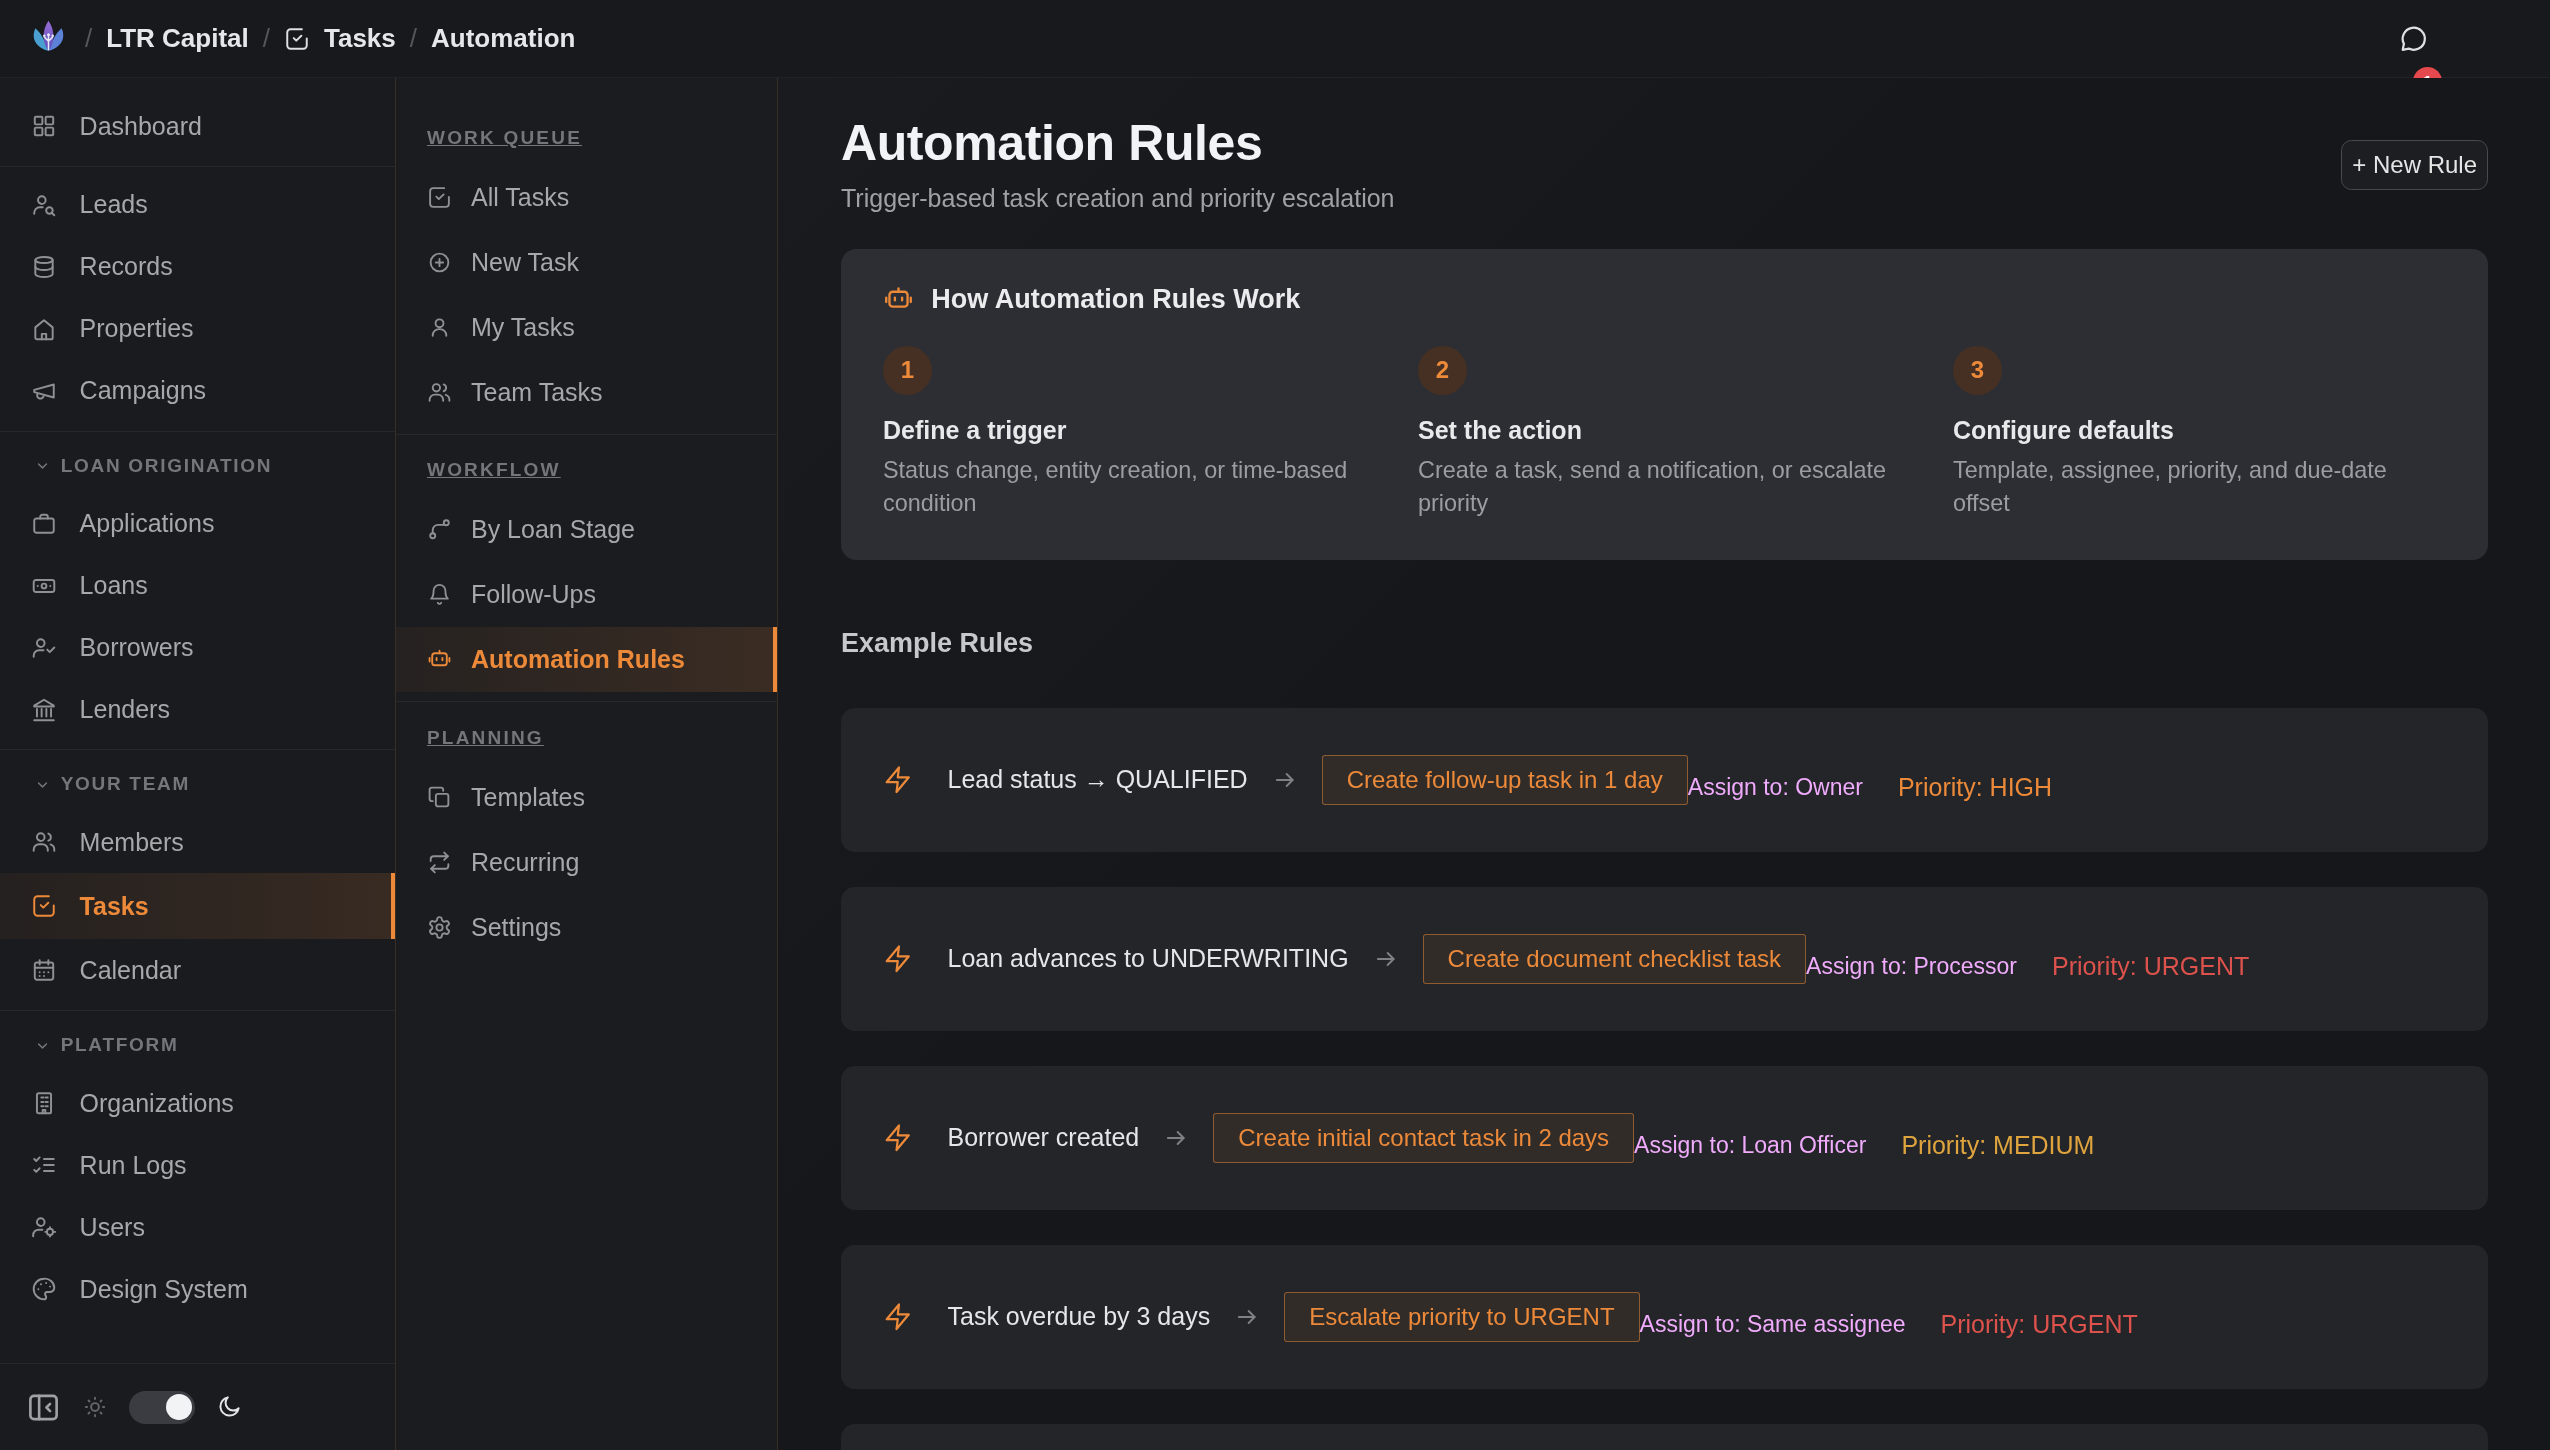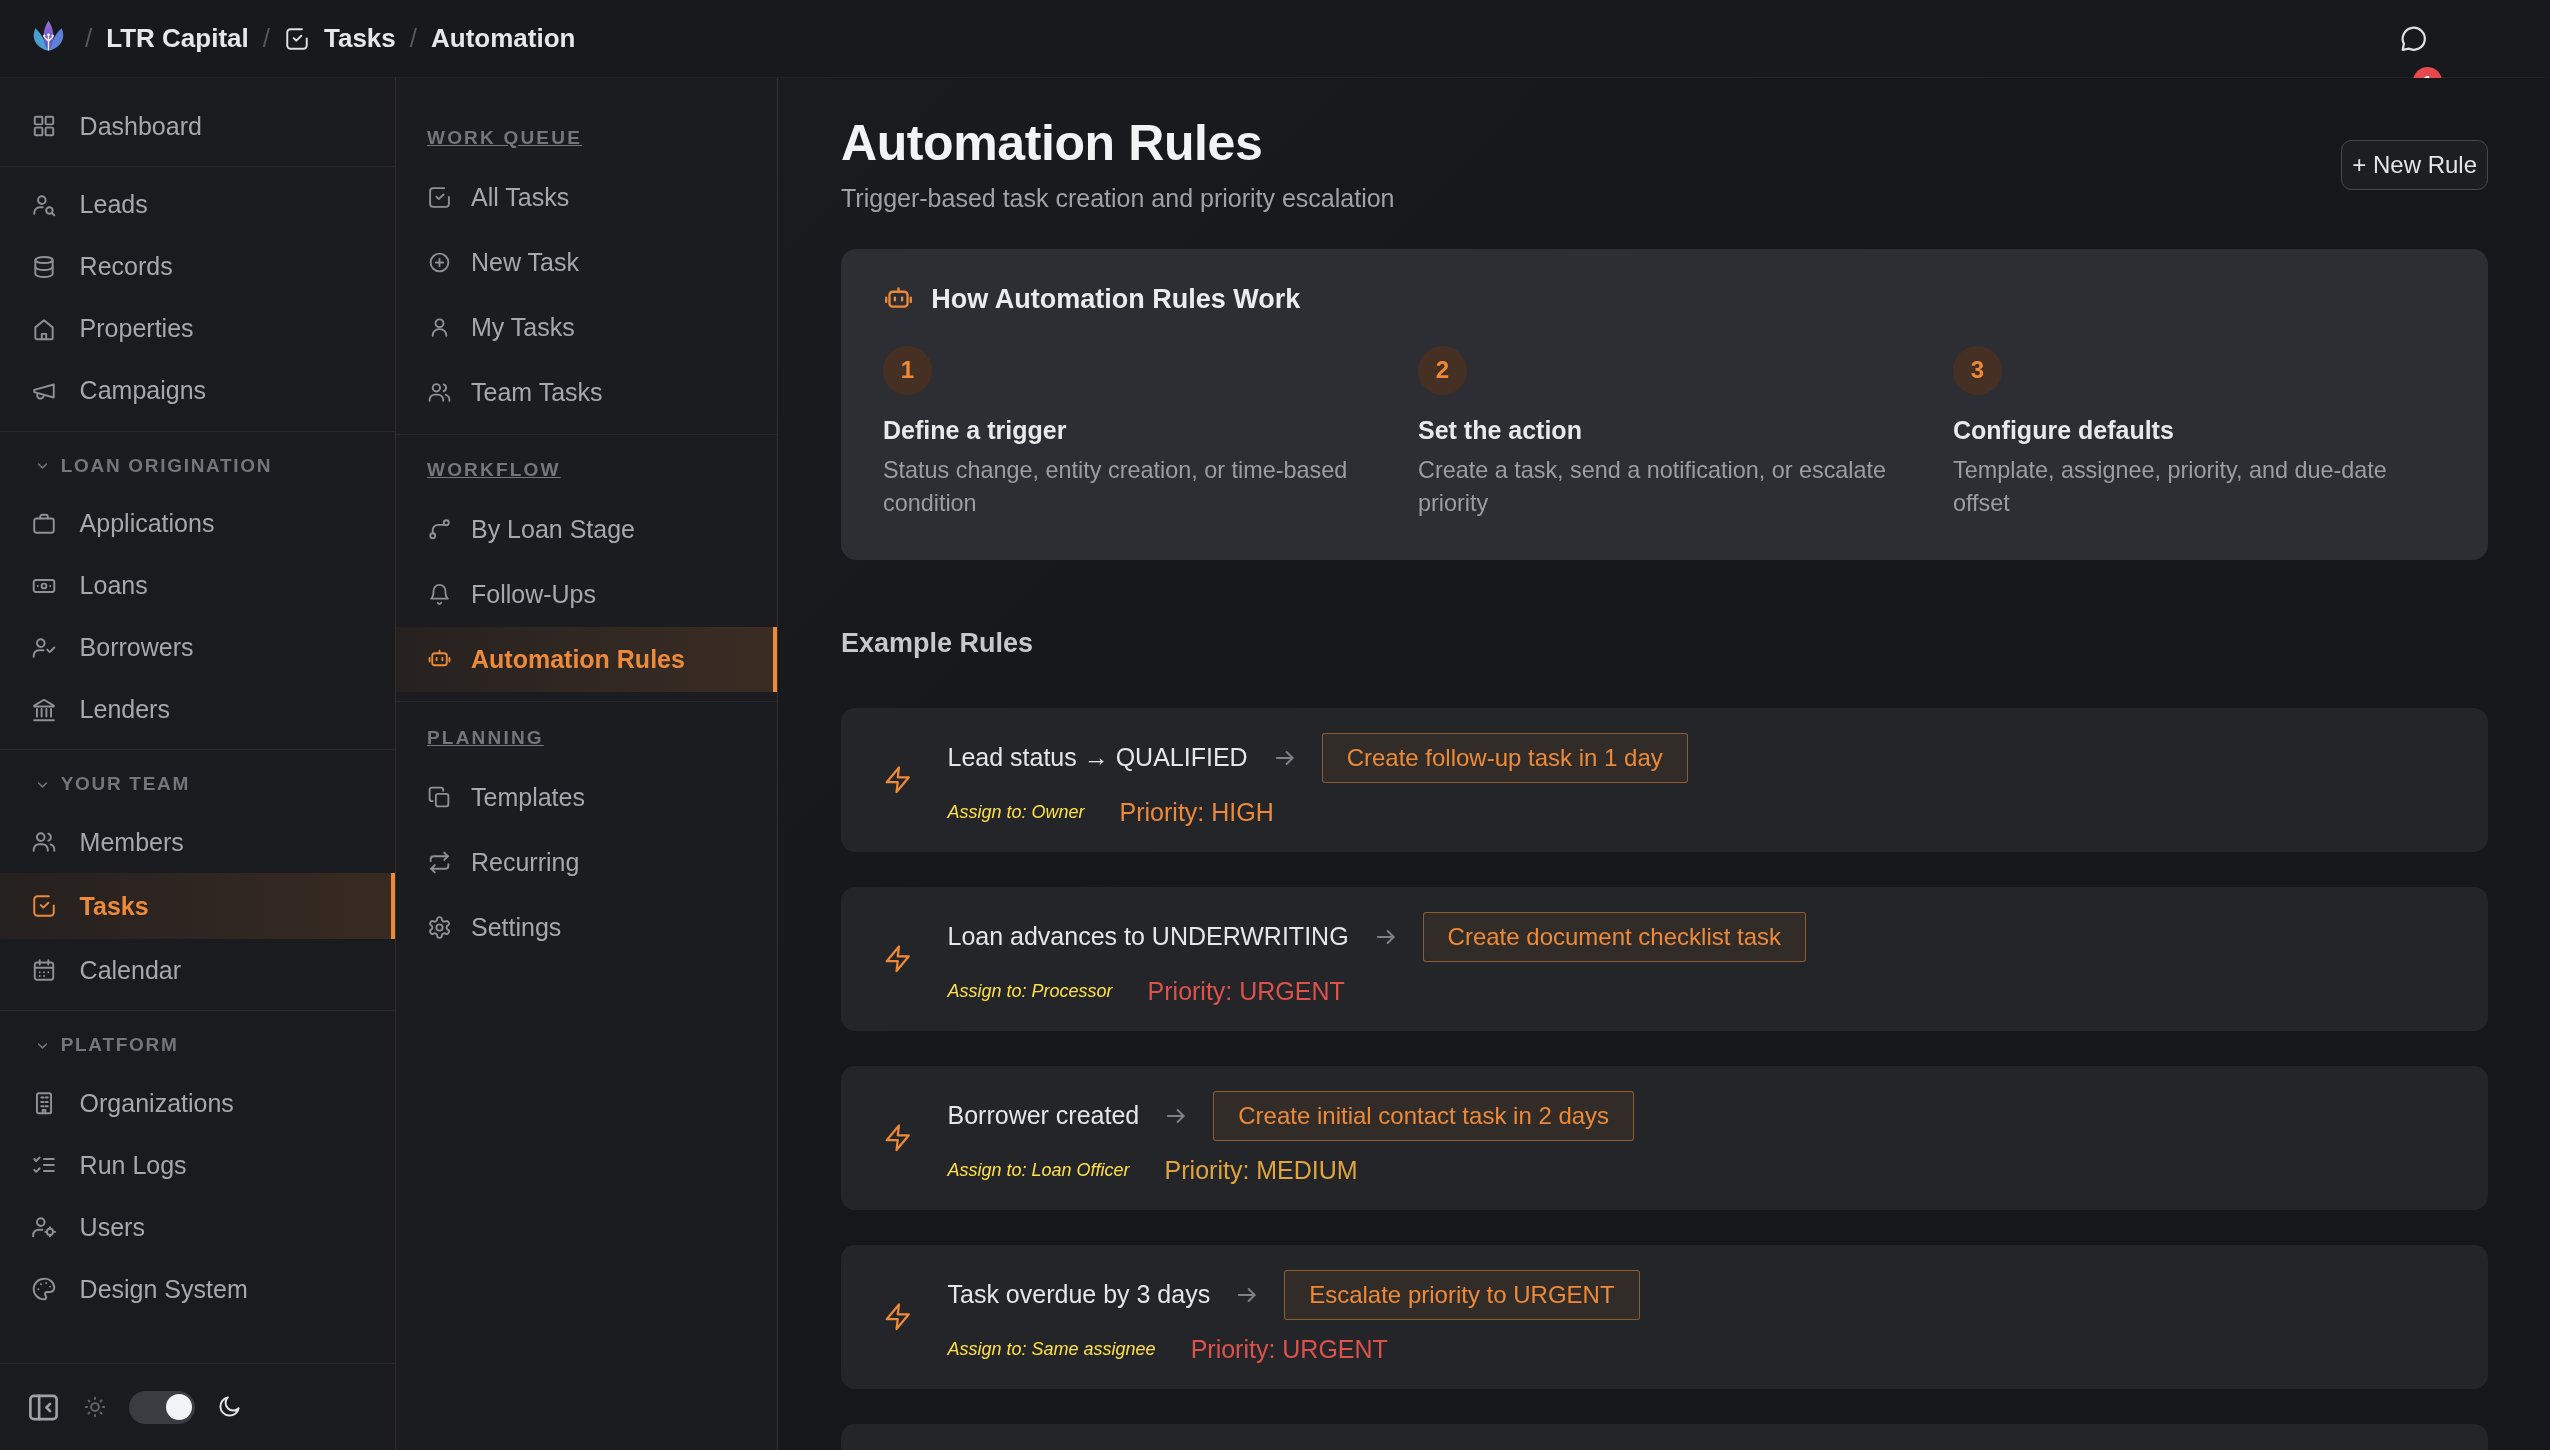--- a/index.html
+++ b/index.html
@@ -98,28 +98,28 @@
   .steps{display:grid;grid-template-columns:1fr 1fr 1fr;gap:42px;margin-top:31px;}
   .step-num{width:49px;height:49px;border-radius:50%;background:#453023;color:var(--accent);
     font-size:24px;font-weight:700;display:flex;align-items:center;justify-content:center;}
   .step-title{margin-top:21px;font-size:25px;line-height:28px;font-weight:700;color:#e8e9eb;}
   .step-desc{margin-top:10.4px;font-size:23.4px;line-height:33px;color:#9b9da2;max-width:520px;}
 
   .examples-h{margin-top:68px;font-size:27px;font-weight:700;color:#c6c8cc;}
   .rules{margin-top:49px;display:flex;flex-direction:column;gap:35px;}
   .rule-card{height:144px;background:var(--rule-bg);border-radius:14px;display:flex;align-items:center;gap:35px;padding:0 42px;}
   .rule-zap{width:29.5px;height:29.5px;color:var(--accent);flex:0 0 auto;}
-  .rule-body{display:flex;flex-direction:column;}
+  .rule-body{display:flex;flex-direction:row;}
   .rule-row1{display:flex;align-items:center;}
   .rule-trigger{font-size:25px;color:#e5e6e8;font-weight:500;}
   .rule-arrow{width:26px;height:26px;color:#7f8187;margin:0 24px;flex:0 0 auto;}
   .rule-action{height:50px;padding:0 24px;border-radius:3px;background:rgba(237,138,58,.07);
     border:1.7px solid var(--accent-border);color:var(--accent);font-size:24px;font-family:inherit;cursor:pointer;}
   .rule-row2{margin-top:15.6px;display:flex;align-items:center;}
-  .rule-assign{font-size:18px;color:#fde047;font-style:italic;}
+  .rule-assign{font-size:23px;color:#f0abfc;}
   .rule-priority{font-size:25px;margin-left:35px;font-weight:500;}
   .p-high{color:var(--accent);}
   .p-urgent{color:var(--urgent);}
   .p-medium{color:var(--medium);}
 </style>
 </head>
 <body>
 
 <svg width="0" height="0" style="position:absolute" aria-hidden="true">
   <symbol id="i-grid" viewBox="0 0 24 24">

